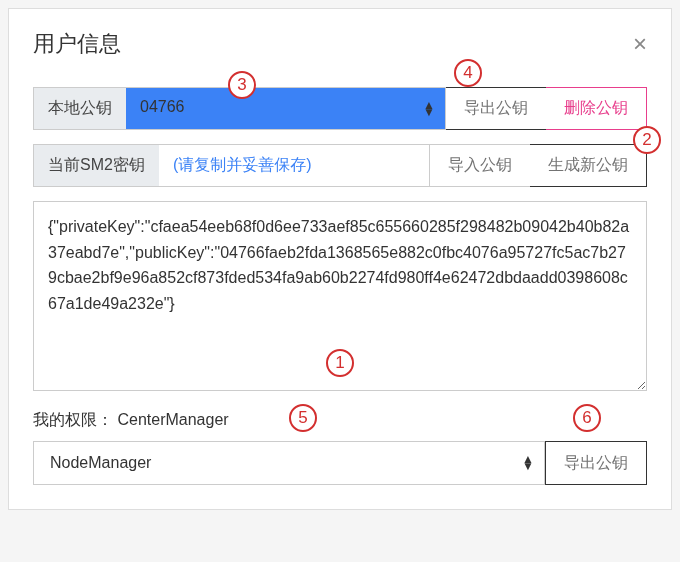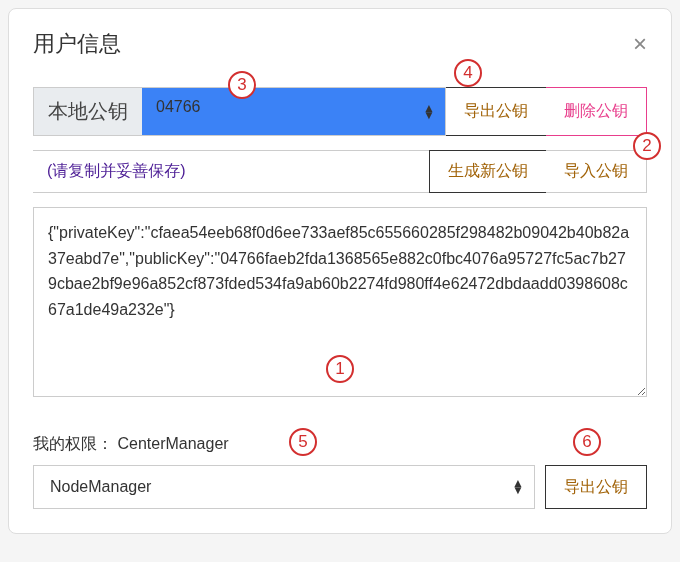--- a/index.html
+++ b/index.html
@@ -4,21 +4,21 @@
   <style>
     * { box-sizing: border-box; margin: 0; padding: 0; }
     body {
       font-family: -apple-system, BlinkMacSystemFont, "Segoe UI", "PingFang SC", "Hiragino Sans GB", "Microsoft YaHei", sans-serif;
       background: #f5f5f5;
       padding: 8px;
     }
     .modal {
       background: #fff;
       border: 1px solid #ddd;
-      border-radius: 8px;
+      border-radius: 0;
       width: 664px;
       padding: 20px 24px 24px 24px;
       position: relative;
     }
     .modal-header {
       display: flex;
       justify-content: space-between;
       align-items: center;
       margin-bottom: 28px;
     }
@@ -37,21 +37,21 @@
     .row {
       display: flex;
       gap: 0;
       margin-bottom: 14px;
       position: relative;
     }
     .label-box {
       background: #e9ecef;
       border: 1px solid #ccc;
       padding: 10px 14px;
-      font-size: 20px;
+      font-size: 16px;
       color: #444;
       display: flex;
       align-items: center;
       white-space: nowrap;
     }
     .select-box {
       border: 1px solid #ccc;
       border-left: none;
       padding: 10px 30px 10px 14px;
       font-size: 16px;
@@ -70,39 +70,39 @@
       color: #333;
       line-height: 0.6;
       display: flex;
       flex-direction: column;
     }
     .btn {
       border: 1px solid #333;
       padding: 10px 18px;
       font-size: 16px;
       background: #fff;
-      color: #a16207;
+      color: #737373;
       cursor: pointer;
       white-space: nowrap;
       display: flex;
       align-items: center;
     }
     .btn-danger {
       border-color: #e83e8c;
       color: #e83e8c;
     }
     .btn-light {
       border-color: #ccc;
     }
     .placeholder-box {
       border: 1px solid #ccc;
       border-left: none;
       padding: 10px 14px;
       font-size: 16px;
-      color: #4c1d95;
+      color: #3b82f6;
       flex: 1;
       background: #fff;
       display: flex;
       align-items: center;
     }
     .row .btn + .btn {
       border-left: none;
       text-align: center;
     }
     .row > *:not(:first-child) {
@@ -117,25 +117,24 @@
       font-family: inherit;
       resize: both;
       min-height: 190px;
       line-height: 1.6;
       word-break: break-all;
     }
     .perm-label {
       font-size: 16px;
       color: #333;
       margin-bottom: 10px;
-      margin-top: 33px;
+      margin-top: 15px;
     }
     .row-bottom {
       display: flex;
-      gap: 10px;
     }
     .full-select {
       border: 1px solid #ccc;
       padding: 12px 30px 12px 16px;
       font-size: 16px;
       color: #333;
       flex: 1;
       background: #fff;
       position: relative;
       cursor: pointer;
@@ -175,23 +174,24 @@
           <span>▼</span>
       </span>
     </div>
     <div class="btn">导出公钥</div>
     <div class="btn btn-danger">删除公钥</div>
     <div class="annotation" style="left:196px; top:-16px;">3</div>
     <div class="annotation" style="left:422px; top:-28px;">4</div>
   </div>
 
   <div class="row" style="position:relative;">
+    <div class="label-box">当前SM2密钥</div>
     <div class="placeholder-box">(请复制并妥善保存)</div>
+    <div class="btn btn-light">导入公钥</div>
     <div class="btn">生成新公钥</div>
-    <div class="btn btn-light">导入公钥</div>
     <div class="annotation" style="right:-14px; top:-18px;">2</div>
   </div>
 
   <div style="position:relative;">
     <textarea class="textarea" style="">{"privateKey":"cfaea54eeb68f0d6ee733aef85c655660285f298482b09042b40b82a37eabd7e","publicKey":"04766faeb2fda1368565e882c0fbc4076a95727fc5ac7b279cbae2bf9e96a852cf873fded534fa9ab60b2274fd980ff4e62472dbdaadd0398608c67a1de49a232e"}</textarea>
     <div class="annotation" style="left:50%; transform:translateX(-50%); bottom:18px;">1</div>
   </div>
 
   <div class="perm-label" style="position:relative;">
     <span>我的权限：</span>

